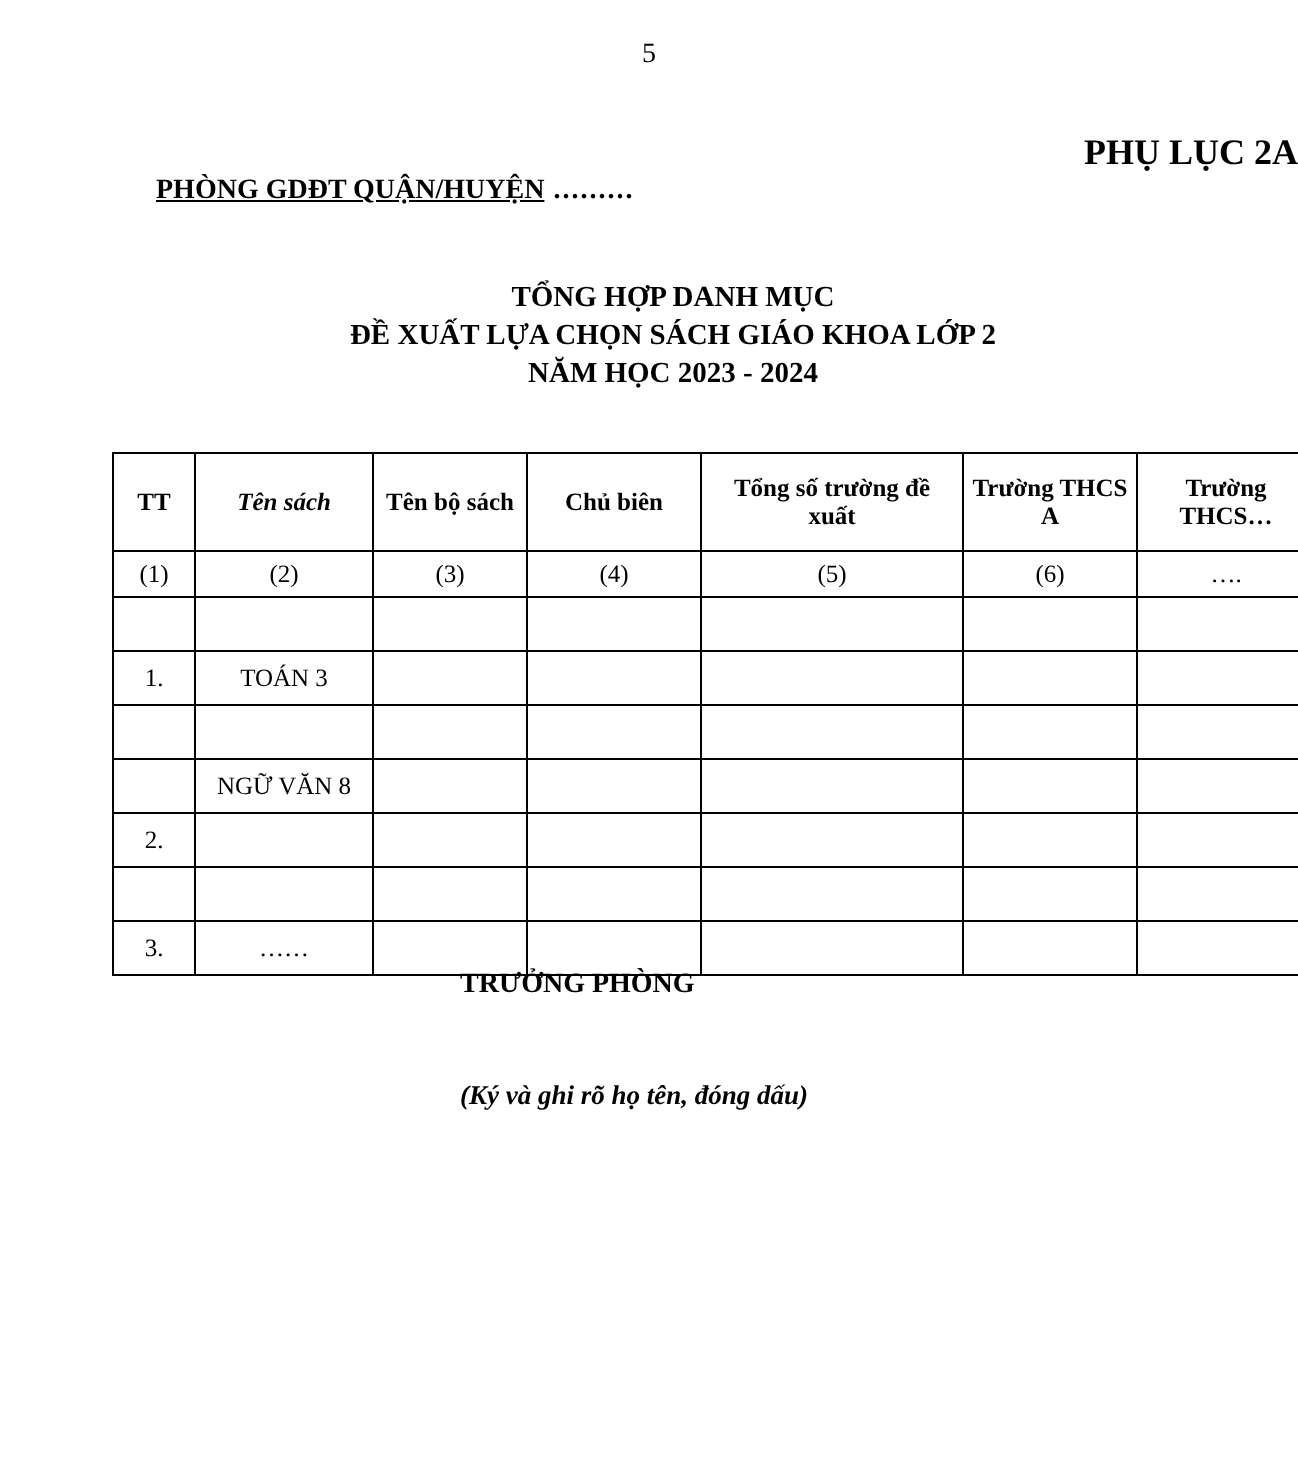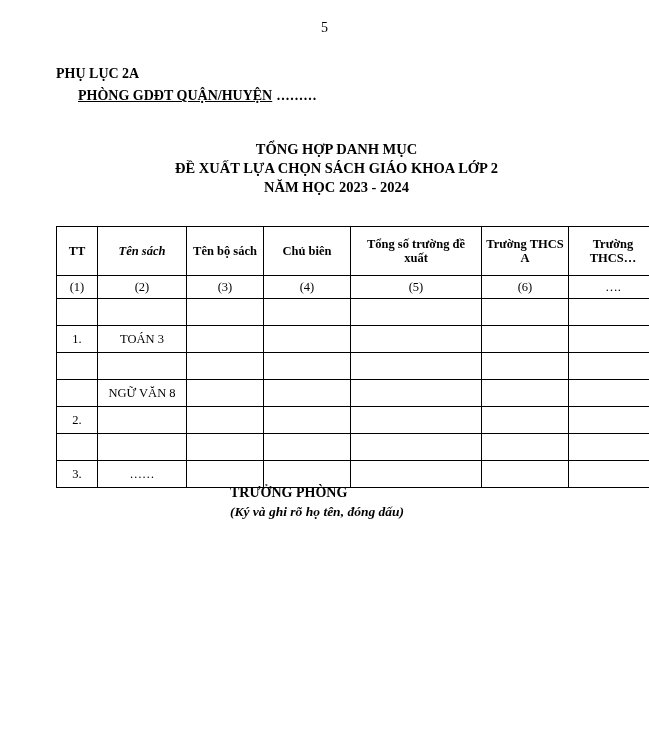--- a/index.html
+++ b/index.html
@@ -26,22 +26,22 @@
     left: 0;
     width: 649px;
     text-align: center;
     font-size: 14px;
   }
   .appendix-label {
     position: absolute;
     top: 66px;
     left: 0;
     width: 649px;
-    text-align: left;
-    font-size: 14px;
+    text-align: right;
+    font-size: 18px;
     font-weight: bold;
     padding-left: 56px;
     box-sizing: border-box;
   }
   .dept-line {
     position: absolute;
     top: 88px;
     left: 78px;
     font-size: 14px;
     font-weight: bold;
@@ -117,20 +117,21 @@
     font-weight: bold;
     display: block;
     line-height: 19px;
   }
   .signature .sig-note {
     font-style: italic;
     font-weight: bold;
     display: block;
     line-height: 19px;
     font-size: 13.5px;
+    margin-top: 36px;
   }
 </style>
 </head>
 <body>
 
 <div class="page">
 
   <div class="page-number">5</div>
 
   <div class="appendix-label">PHỤ LỤC 2A</div>

